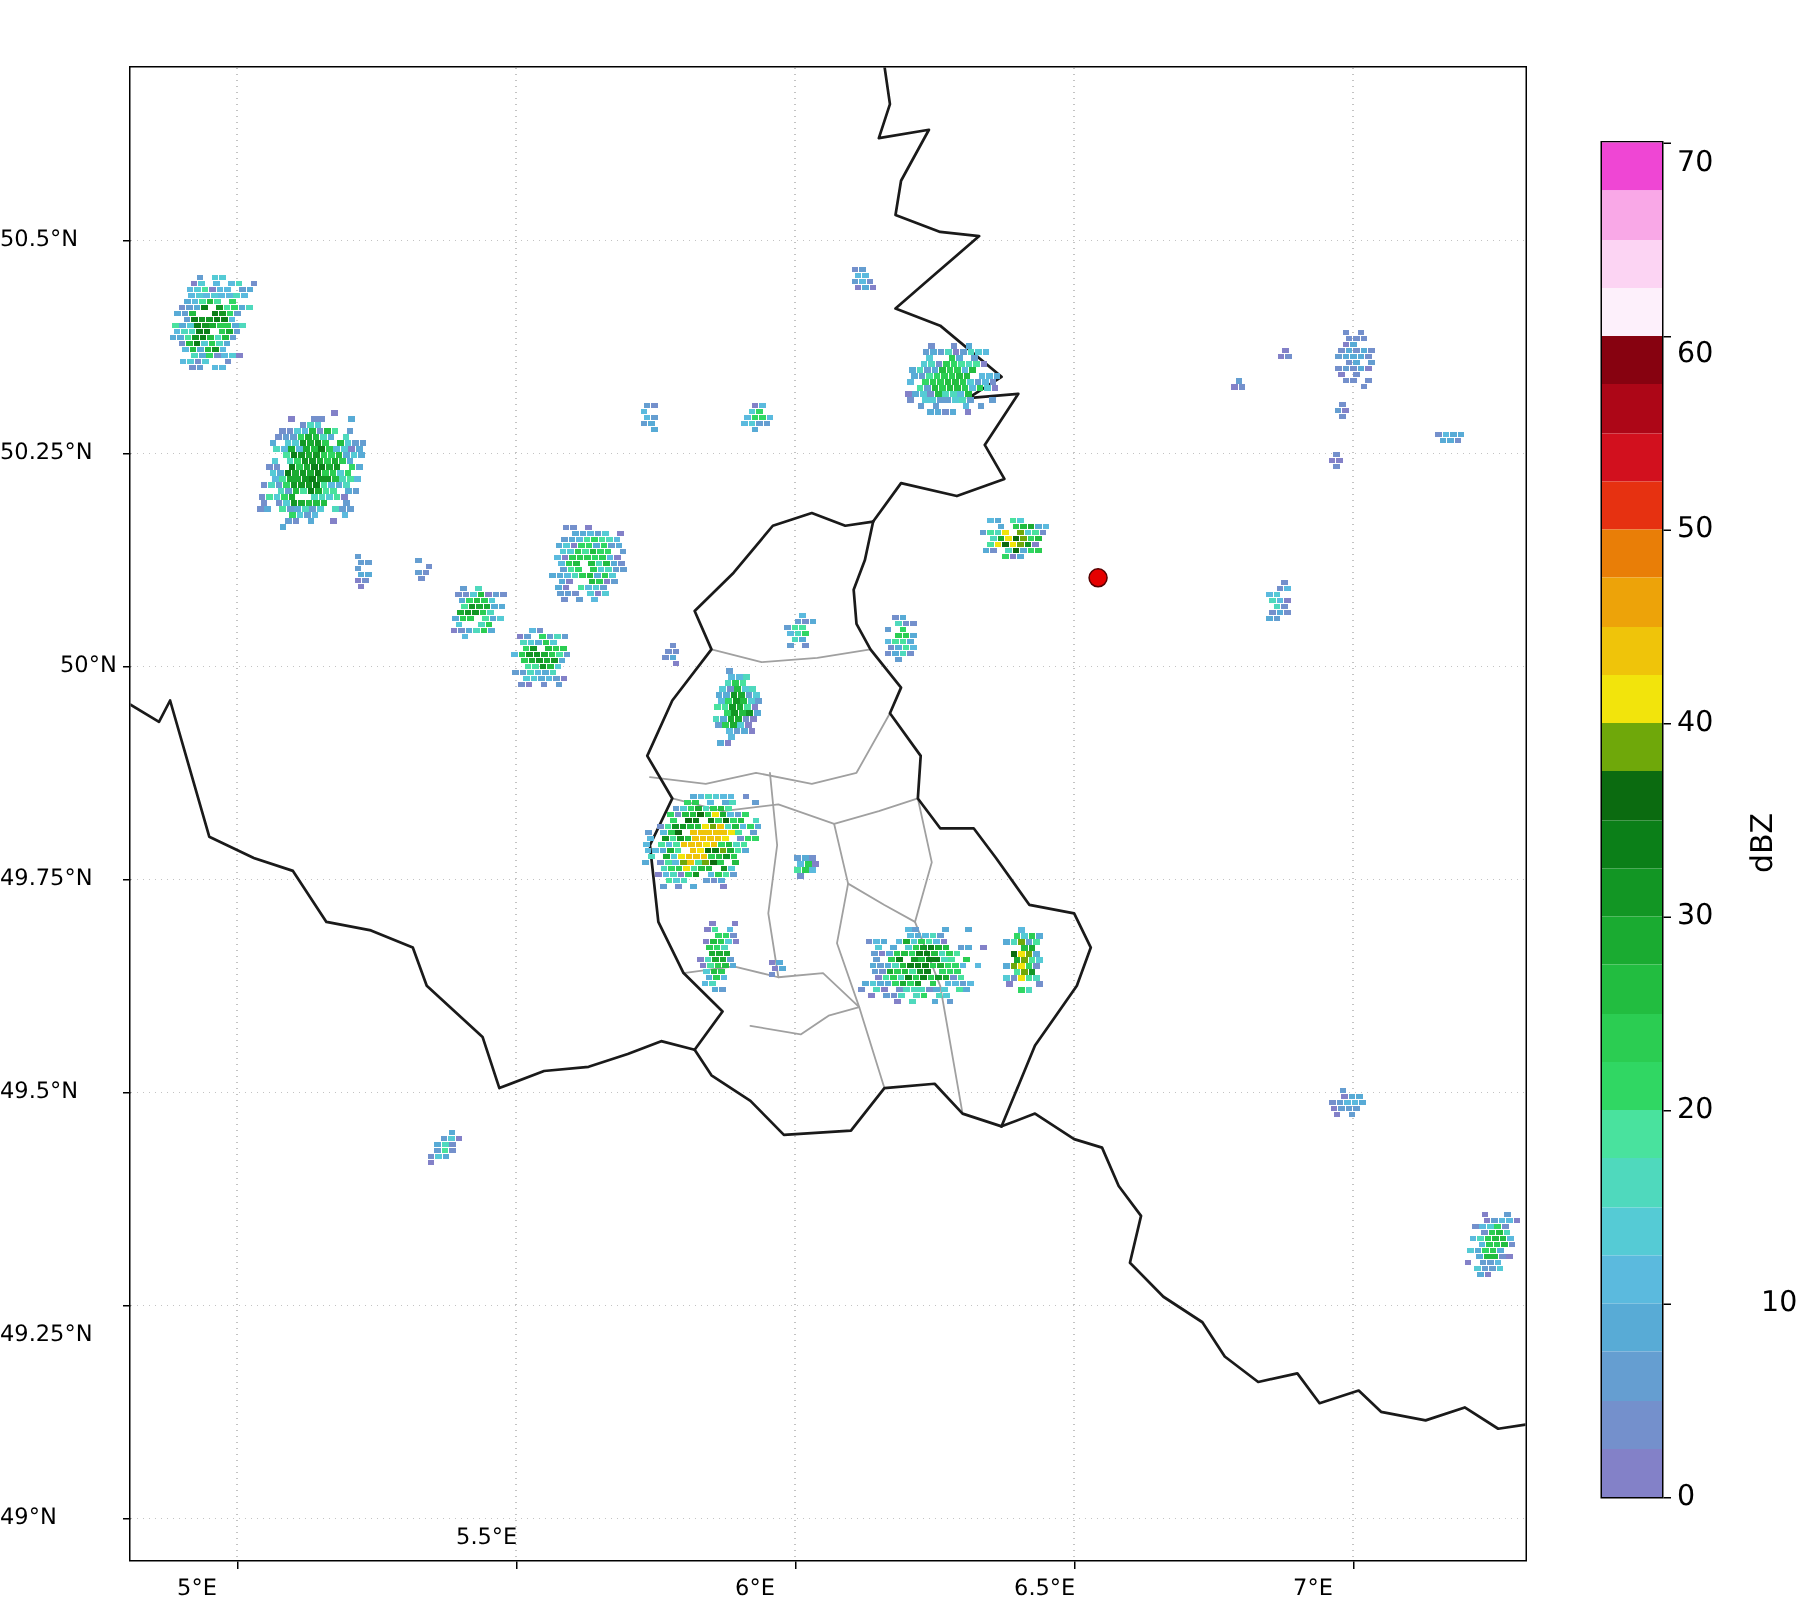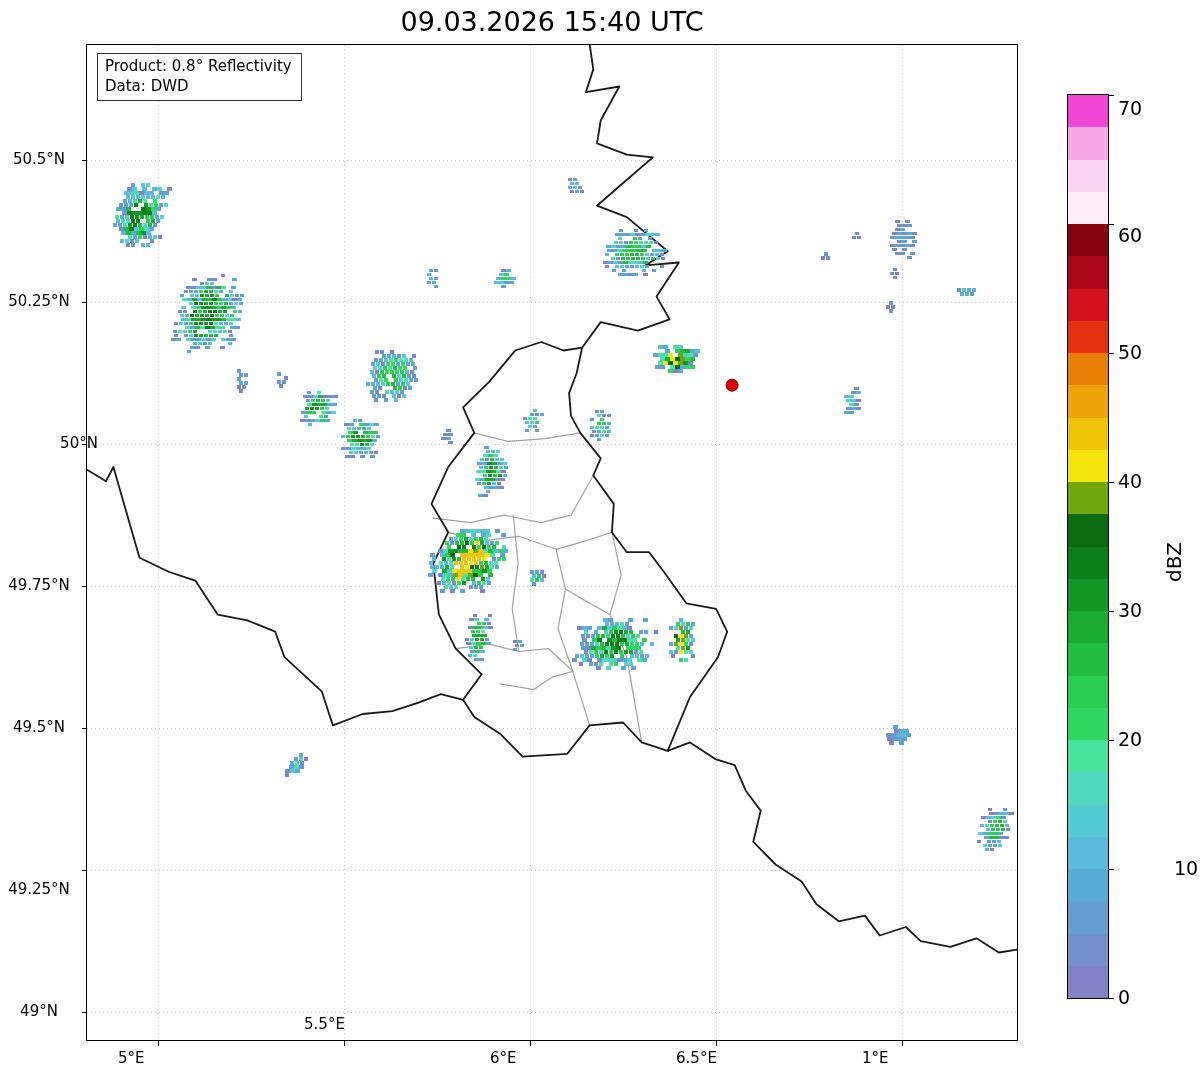--- a/index.html
+++ b/index.html
@@ -6,34 +6,33 @@
   .figure{position:relative;width:1202px;height:1081px;background:#ffffff;
           font-family:"DejaVu Sans","Liberation Sans",sans-serif;color:#000;overflow:hidden;}
   .title{position:absolute;left:87px;top:6px;width:930px;text-align:center;
          font-size:27px;color:#000;}
   .plot{position:absolute;left:86px;top:44px;width:930px;height:995px;
         border:1px solid #000;background:#ffffff;}
   .plot svg{position:absolute;left:0;top:0;}
   .annot{position:absolute;left:10px;top:8px;background:#ffffff;border:1px solid #333;
          padding:3px 9px 4px 7px;font-size:15px;line-height:1.3;white-space:nowrap;}
   .xtick-label{position:absolute;width:80px;font-size:15px;}
-  .ytick-label{position:absolute;left:0;width:78px;text-align:center;font-size:15px;}
+  .ytick-label{position:absolute;left:0;width:78px;text-align:left;font-size:15px;}
   .tickmark{position:absolute;background:#000;}
   .colorbar{position:absolute;left:1067px;top:94px;width:40px;height:903px;
             border:1px solid #000;display:flex;flex-direction:column;}
   .cb-seg{flex:1 1 auto;}
   .cbtick-label{position:absolute;font-size:19px;}
   .cblabel{position:absolute;left:1144px;top:532px;width:60px;height:60px;display:flex;
            align-items:center;justify-content:center;transform:rotate(-90deg);font-size:20px;}
 </style>
 </head>
 <body>
 
 <div class="figure">
-  <div class="title">09.03.2026 15:40 UTC</div>
 
   <div class="plot">
     <svg id="map-svg" width="930" height="995" shape-rendering="crispEdges">
         <line x1="71.05199999999995" y1="0" x2="71.05199999999995" y2="995" stroke="#c3c3c3" stroke-width="1" stroke-dasharray="1 3"></line>
         <line x1="257.0519999999999" y1="0" x2="257.0519999999999" y2="995" stroke="#c3c3c3" stroke-width="1" stroke-dasharray="1 3"></line>
         <line x1="443.05199999999996" y1="0" x2="443.05199999999996" y2="995" stroke="#c3c3c3" stroke-width="1" stroke-dasharray="1 3"></line>
         <line x1="629.0519999999999" y1="0" x2="629.0519999999999" y2="995" stroke="#c3c3c3" stroke-width="1" stroke-dasharray="1 3"></line>
         <line x1="815.0519999999999" y1="0" x2="815.0519999999999" y2="995" stroke="#c3c3c3" stroke-width="1" stroke-dasharray="1 3"></line>
         <line x1="0" y1="115.28824200913394" x2="930" y2="115.28824200913394" stroke="#c3c3c3" stroke-width="1" stroke-dasharray="1 3"></line>
         <line x1="0" y1="257.2688356164397" x2="930" y2="257.2688356164397" stroke="#c3c3c3" stroke-width="1" stroke-dasharray="1 3"></line>
@@ -1305,37 +1304,33 @@
         <rect x="354.4" y="391.7" width="4.4" height="3.5" fill="#7490cc"></rect>
         <rect x="359.4" y="391.7" width="4.4" height="3.5" fill="#58abd6"></rect>
         <rect x="361.4" y="395.7" width="4.4" height="3.5" fill="#8381c8"></rect>
         <rect x="425.5" y="594.9" width="4.4" height="3.5" fill="#8381c8"></rect>
         <rect x="430.5" y="594.9" width="4.4" height="3.5" fill="#58abd6"></rect>
         <rect x="427.5" y="598.9" width="4.4" height="3.5" fill="#8381c8"></rect>
         <rect x="432.5" y="598.9" width="4.4" height="3.5" fill="#58abd6"></rect>
         <rect x="425.5" y="602.9" width="4.4" height="3.5" fill="#7490cc"></rect>
         <circle cx="645.048" cy="340.1855022831067" r="6" fill="#e50000" stroke="#550000" stroke-width="1" shape-rendering="auto"></circle>
       </svg>
-    <div class="annot">
-      <div>Product: 0.8° Reflectivity</div>
-      <div>Data: DWD</div>
-    </div>
   </div>
 
   <div id="xticks">
       <div class="tickmark" style="left: 157.552px; top: 1041px; width: 1px; height: 5px;"></div>
       <div class="xtick-label" style="left: 118.052px; top: 1049px;">5°E</div>
       <div class="tickmark" style="left: 343.552px; top: 1041px; width: 1px; height: 5px;"></div>
       <div class="xtick-label" style="left: 304.052px; top: 1015px;">5.5°E</div>
       <div class="tickmark" style="left: 529.552px; top: 1041px; width: 1px; height: 5px;"></div>
       <div class="xtick-label" style="left: 490.052px; top: 1049px;">6°E</div>
       <div class="tickmark" style="left: 715.552px; top: 1041px; width: 1px; height: 5px;"></div>
       <div class="xtick-label" style="left: 676.052px; top: 1049px;">6.5°E</div>
       <div class="tickmark" style="left: 901.552px; top: 1041px; width: 1px; height: 5px;"></div>
-      <div class="xtick-label" style="left: 862.052px; top: 1049px;">1°E</div>
+      <div class="xtick-label" style="left: 862.052px; top: 1049px;">7°E</div>
     </div>
   <div id="yticks">
       <div class="tickmark" style="left: 82px; top: 159.788px; width: 5px; height: 1px;"></div>
       <div class="ytick-label" style="top: 150.288px;">50.5°N</div>
       <div class="tickmark" style="left: 82px; top: 301.769px; width: 5px; height: 1px;"></div>
       <div class="ytick-label" style="top: 292.269px;">50.25°N</div>
       <div class="tickmark" style="left: 82px; top: 443.749px; width: 5px; height: 1px;"></div>
       <div class="ytick-label" style="top: 434.249px; margin-left: 40px;">50°N</div>
       <div class="tickmark" style="left: 82px; top: 585.73px; width: 5px; height: 1px;"></div>
       <div class="ytick-label" style="top: 576.23px;">49.75°N</div>

